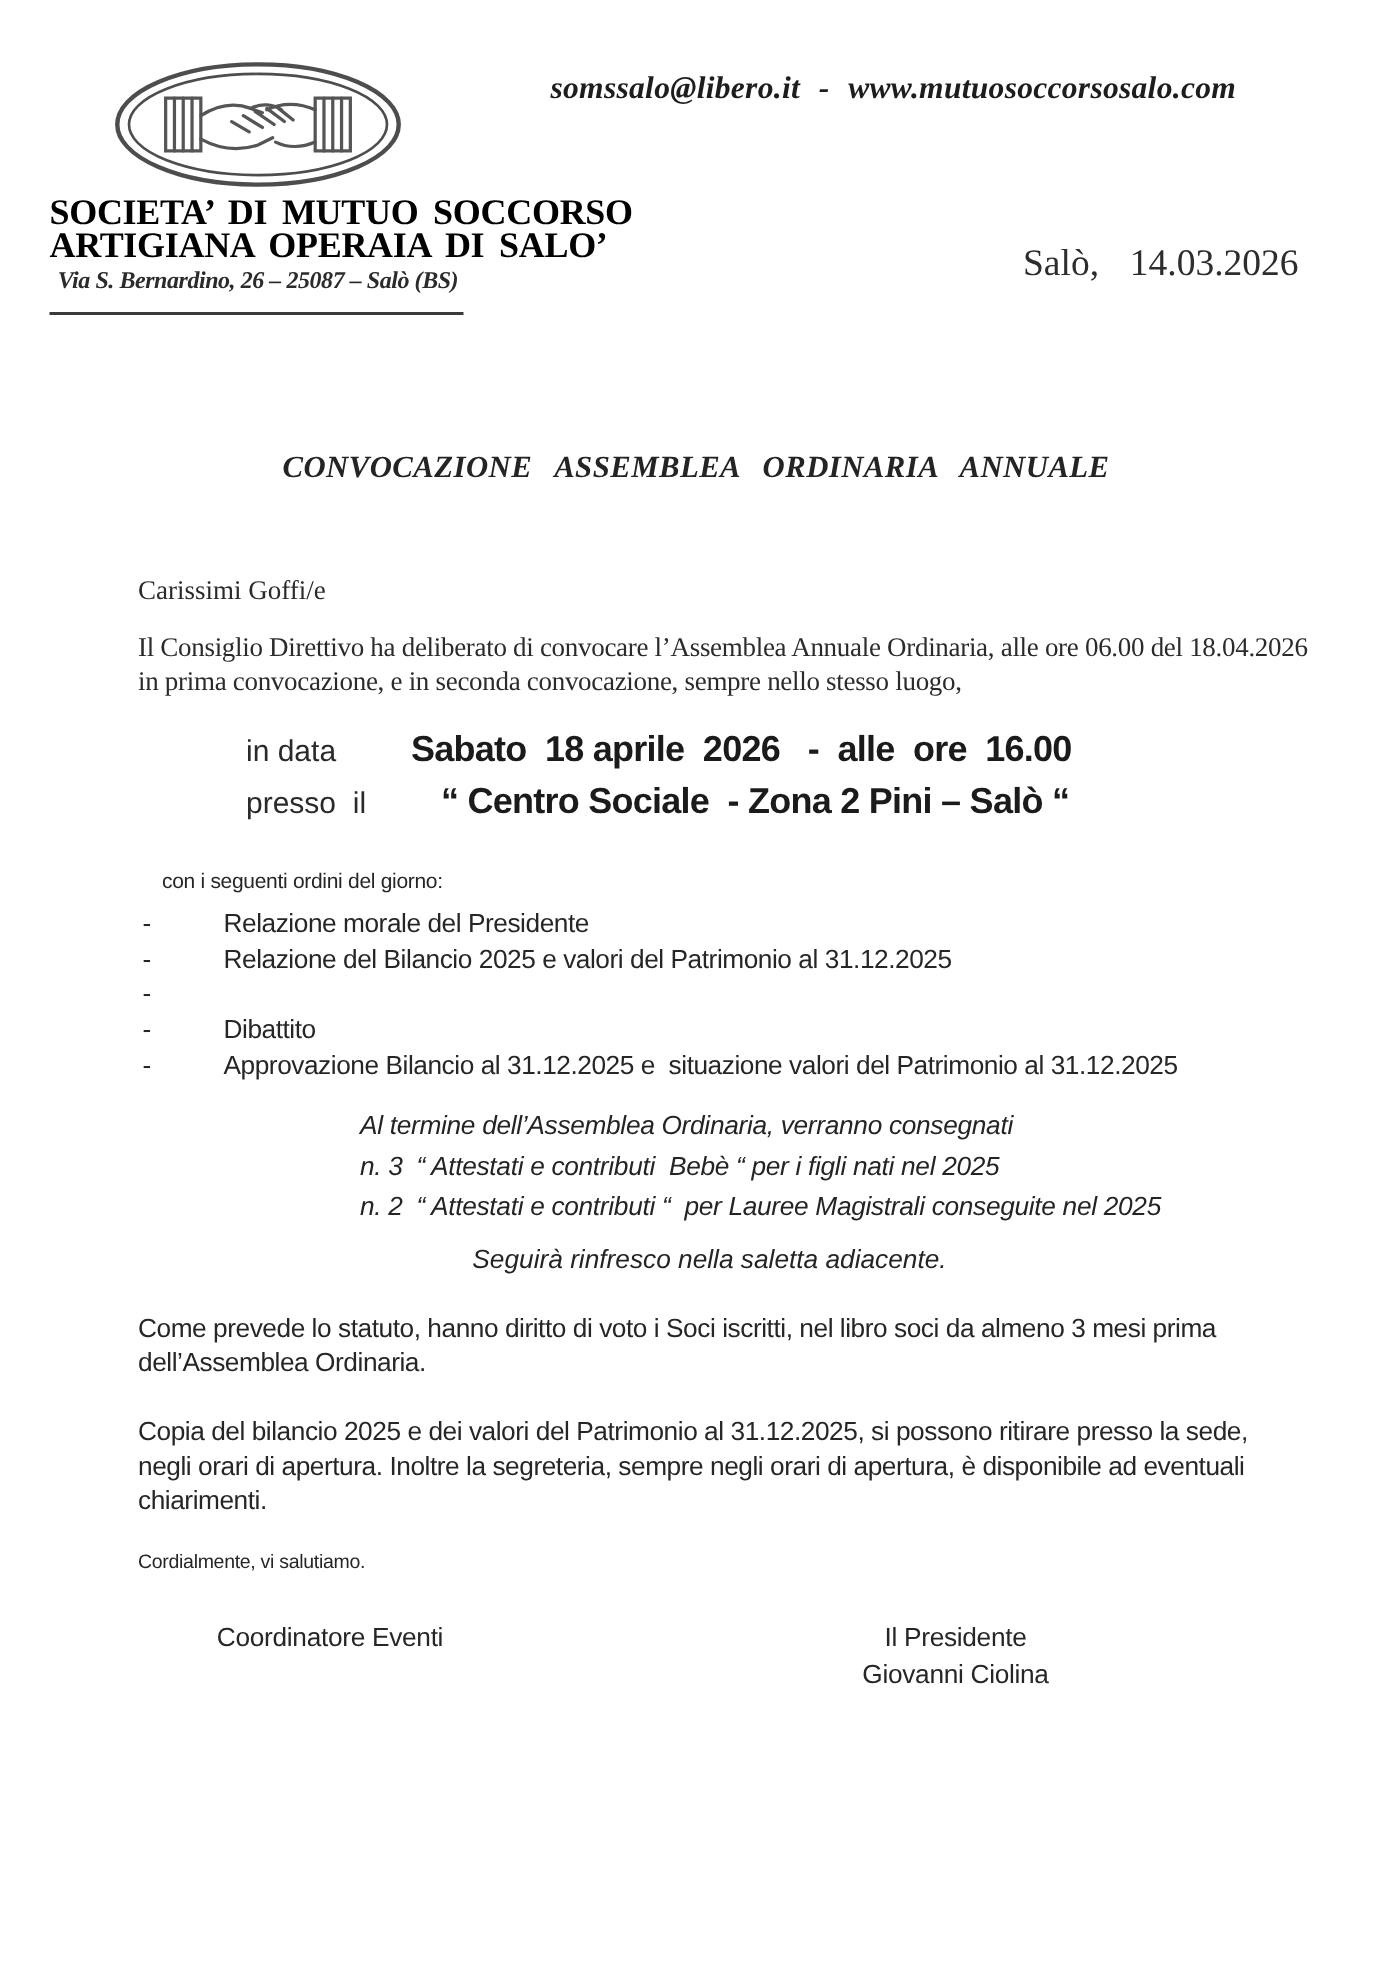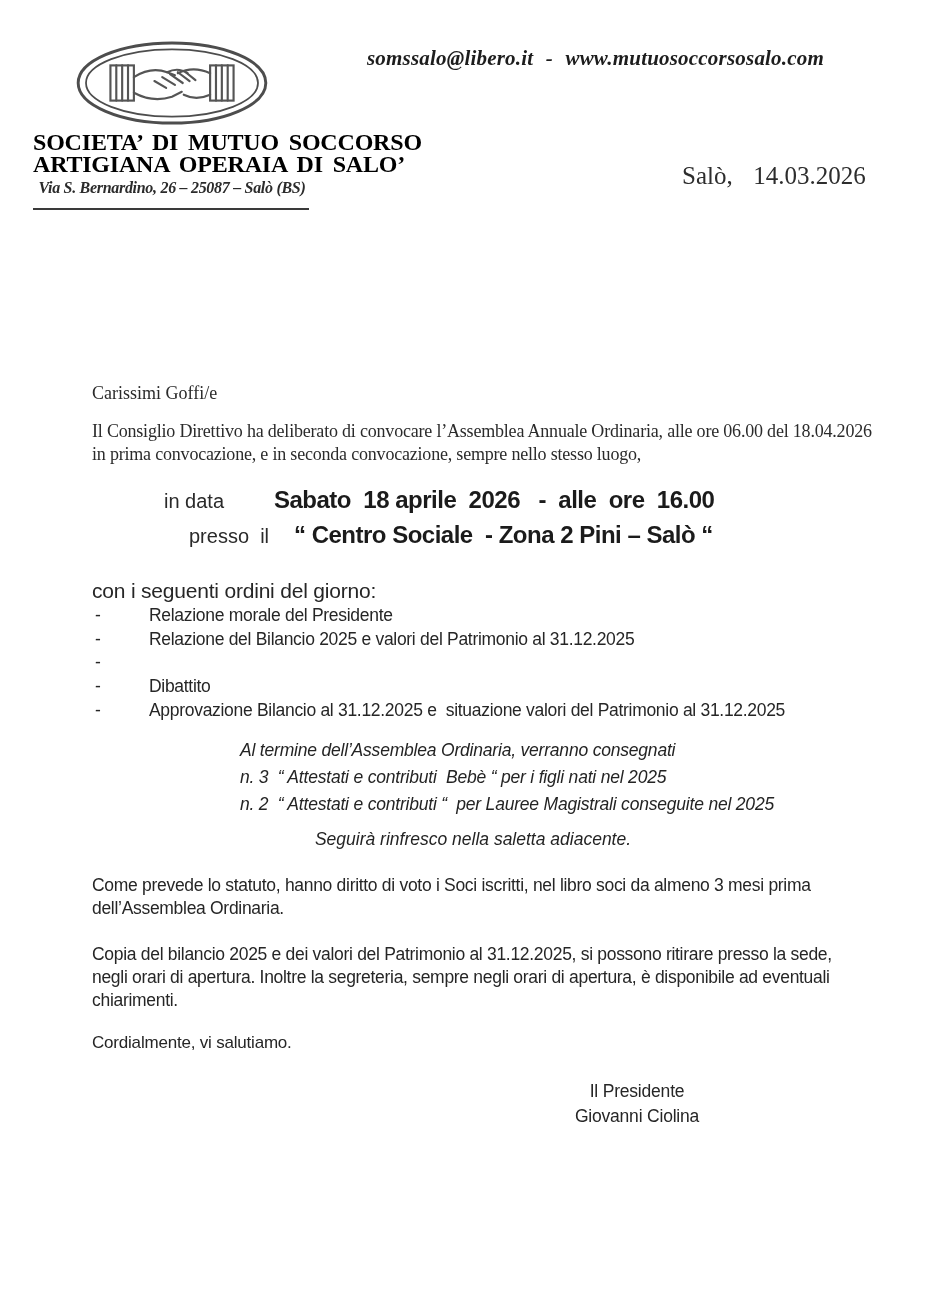--- a/index.html
+++ b/index.html
@@ -60,51 +60,51 @@
   }
   .intro {
     left:92px; top:420px;
     font-family:"Liberation Serif", serif; font-size:18px; letter-spacing:-0.2px;
     line-height:22.5px; color:#2b2b2b; white-space:pre;
   }
 
   
   .event-row { position:absolute; display:flex; align-items:baseline; }
   .event-row.date { left:164px; top:486px; }
-  .event-row.venue { left:164px; top:521px;text-align:center; }
+  .event-row.venue { left:164px; top:521px; }
   .event-label { font-size:20px; color:#2a2a2a; flex:0 0 auto; white-space:pre; }
   .event-row.date  .event-label { width:110px; }
   .event-row.venue .event-label { width:130px; }
   .event-value {
     font-weight:700; font-size:24px; letter-spacing:-0.5px;
     color:#1b1b1b; white-space:pre;
   }
 
   
-  .agenda-intro { left:92px; top:579px; font-size:21px; letter-spacing:-0.2px; }
+  .agenda-intro { left:108px; top:579px; font-size:14px; letter-spacing:-0.2px; }
   .agenda-list { left:95px; top:604px; font-size:17.5px; letter-spacing:-0.3px; }
   .agenda-row { display:flex; line-height:23.7px; }
   .agenda-dash { width:54px; flex:0 0 auto; }
   .agenda-text { white-space:pre; }
 
   
   .awards {
     left:240px; top:737px;
     font-style:italic; font-size:17.5px; letter-spacing:-0.2px;
     line-height:27px; white-space:pre; color:#242424;
   }
   .refreshment {
     left:9px; top:829px; width:928px; text-align:center;
     font-style:italic; font-size:17.5px; color:#242424;
   }
 
   .para { font-size:17.5px; letter-spacing:-0.3px; line-height:22.8px; white-space:pre; color:#262626; }
   .para.voting { left:92px; top:874px; }
   .para.copy   { left:92px; top:943px; }
-  .closing { left:92px; top:1033px; font-size:17px; letter-spacing:-0.2px;text-align:right; }
+  .closing { left:92px; top:1033px; font-size:13px; letter-spacing:-0.2px;text-align:right; }
 
   
   .sig { text-align:center; font-size:17.5px; letter-spacing:-0.2px; line-height:25px; color:#262626; }
   .sig.left  { left:110px; top:1079px; width:220px; }
   .sig.right { left:527px; top:1079px; width:220px; }
 </style>
 </head>
 <body>
 
 <div class="page">
@@ -136,20 +136,21 @@
     </svg>
     <div class="org-line first">SOCIETA’ DI MUTUO SOCCORSO</div>
     <div class="org-line">ARTIGIANA OPERAIA DI SALO’</div>
     <div class="org-addr">Via S. Bernardino, 26 – 25087 – Salò (BS)</div>
     <div class="lh-rule"></div>
   </div>
 
   <div class="abs contact-line">somssalo@libero.it - www.mutuosoccorsosalo.com</div>
   <div class="abs place-date">Salò,  14.03.2026</div>
 
+  <div class="abs doc-title">CONVOCAZIONE ASSEMBLEA ORDINARIA ANNUALE</div>
 
   <div class="abs salutation">Carissimi Goffi/e</div>
   <div class="abs intro">Il Consiglio Direttivo ha deliberato di convocare l’Assemblea Annuale Ordinaria, alle ore 06.00 del 18.04.2026
 in prima convocazione, e in seconda convocazione, sempre nello stesso luogo,</div>
 
   <div class="event-row date">
     <span class="event-label">in data</span>
     <span class="event-value">Sabato  18 aprile  2026   -  alle  ore  16.00</span>
   </div>
   <div class="event-row venue">
@@ -186,19 +187,20 @@
   <div class="abs refreshment">Seguirà rinfresco nella saletta adiacente.</div>
 
   <div class="abs para voting">Come prevede lo statuto, hanno diritto di voto i Soci iscritti, nel libro soci da almeno 3 mesi prima
 dell’Assemblea Ordinaria.</div>
   <div class="abs para copy">Copia del bilancio 2025 e dei valori del Patrimonio al 31.12.2025, si possono ritirare presso la sede,
 negli orari di apertura. Inoltre la segreteria, sempre negli orari di apertura, è disponibile ad eventuali
 chiarimenti.</div>
   <div class="abs closing">Cordialmente, vi salutiamo.</div>
 
   <div class="abs sig left">
+    <div>Coordinatore Eventi</div>
   </div>
   <div class="abs sig right">
     <div>Il Presidente</div>
     <div>Giovanni Ciolina</div>
   </div>
 
 </div>
 
 </body></html>

